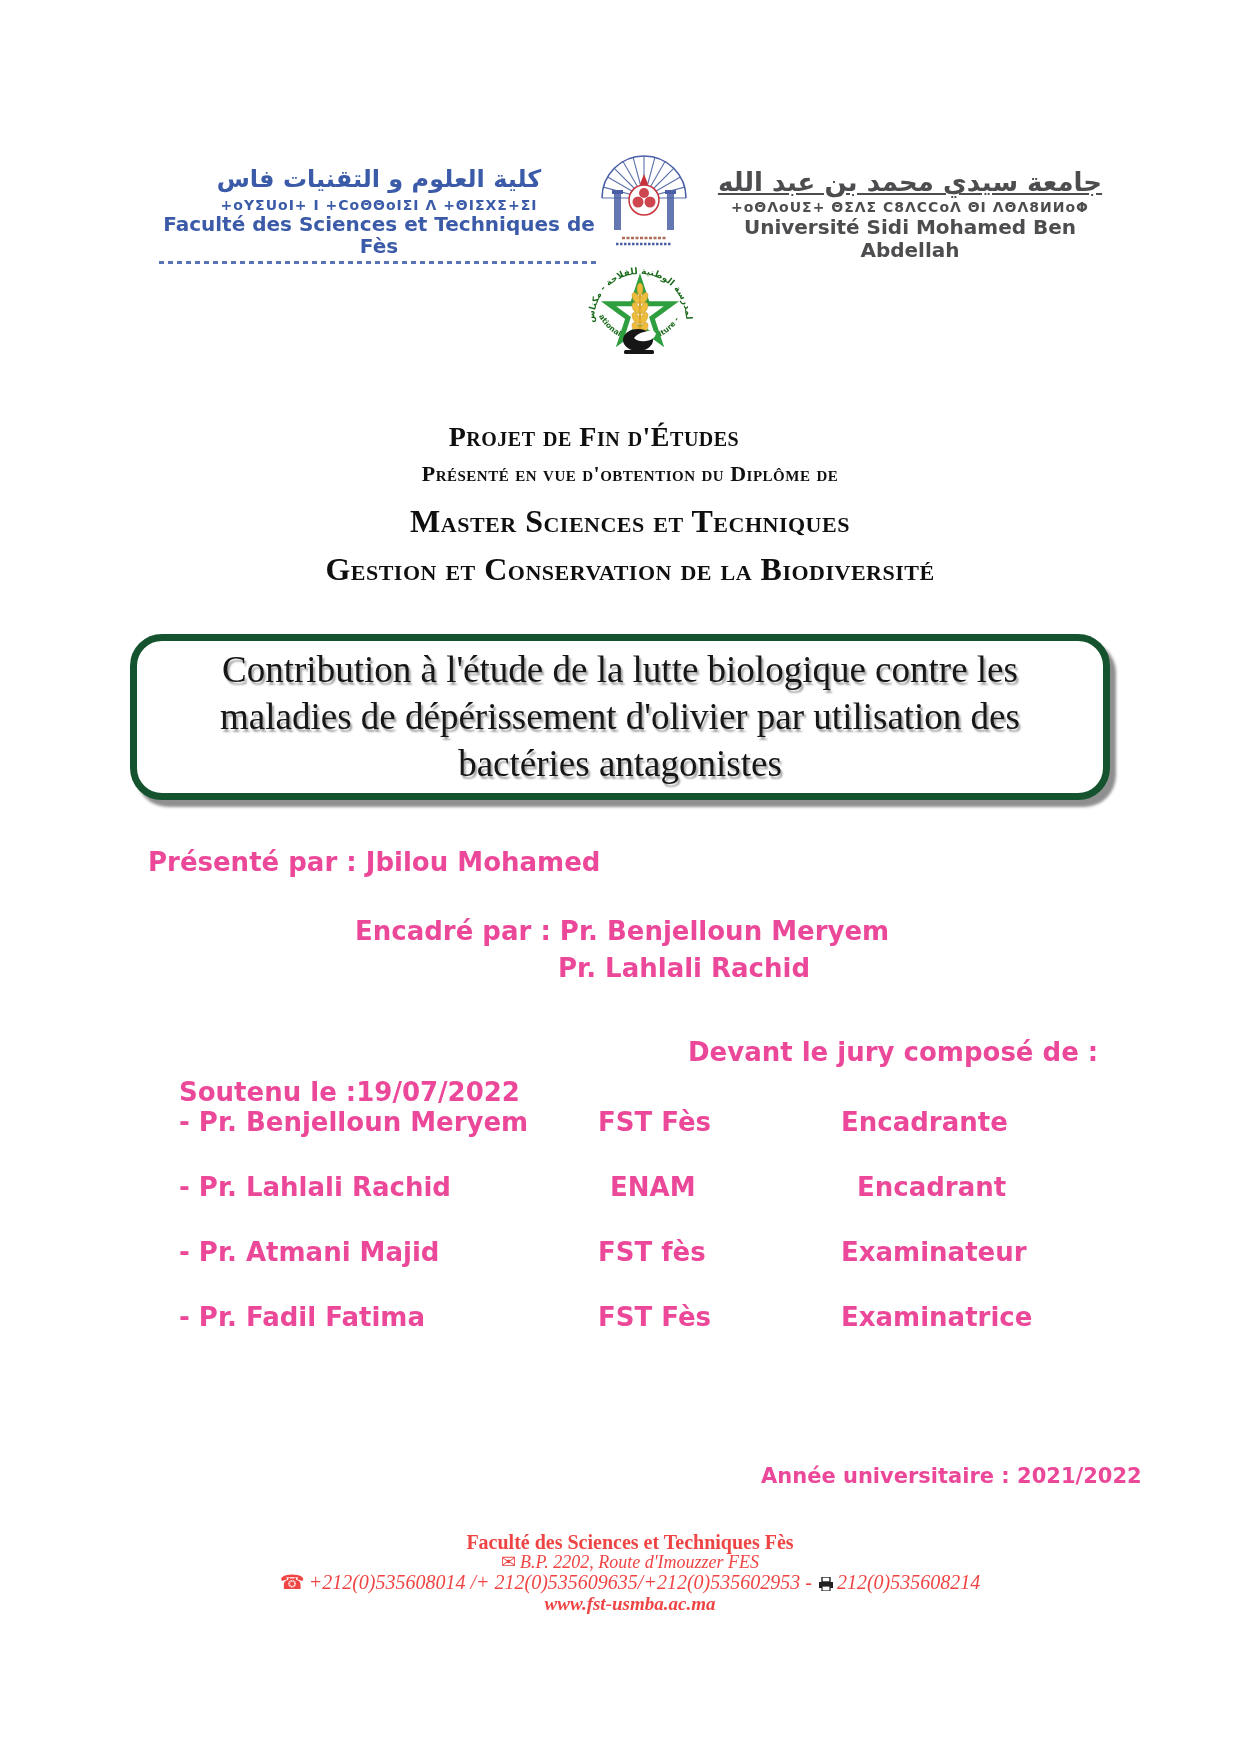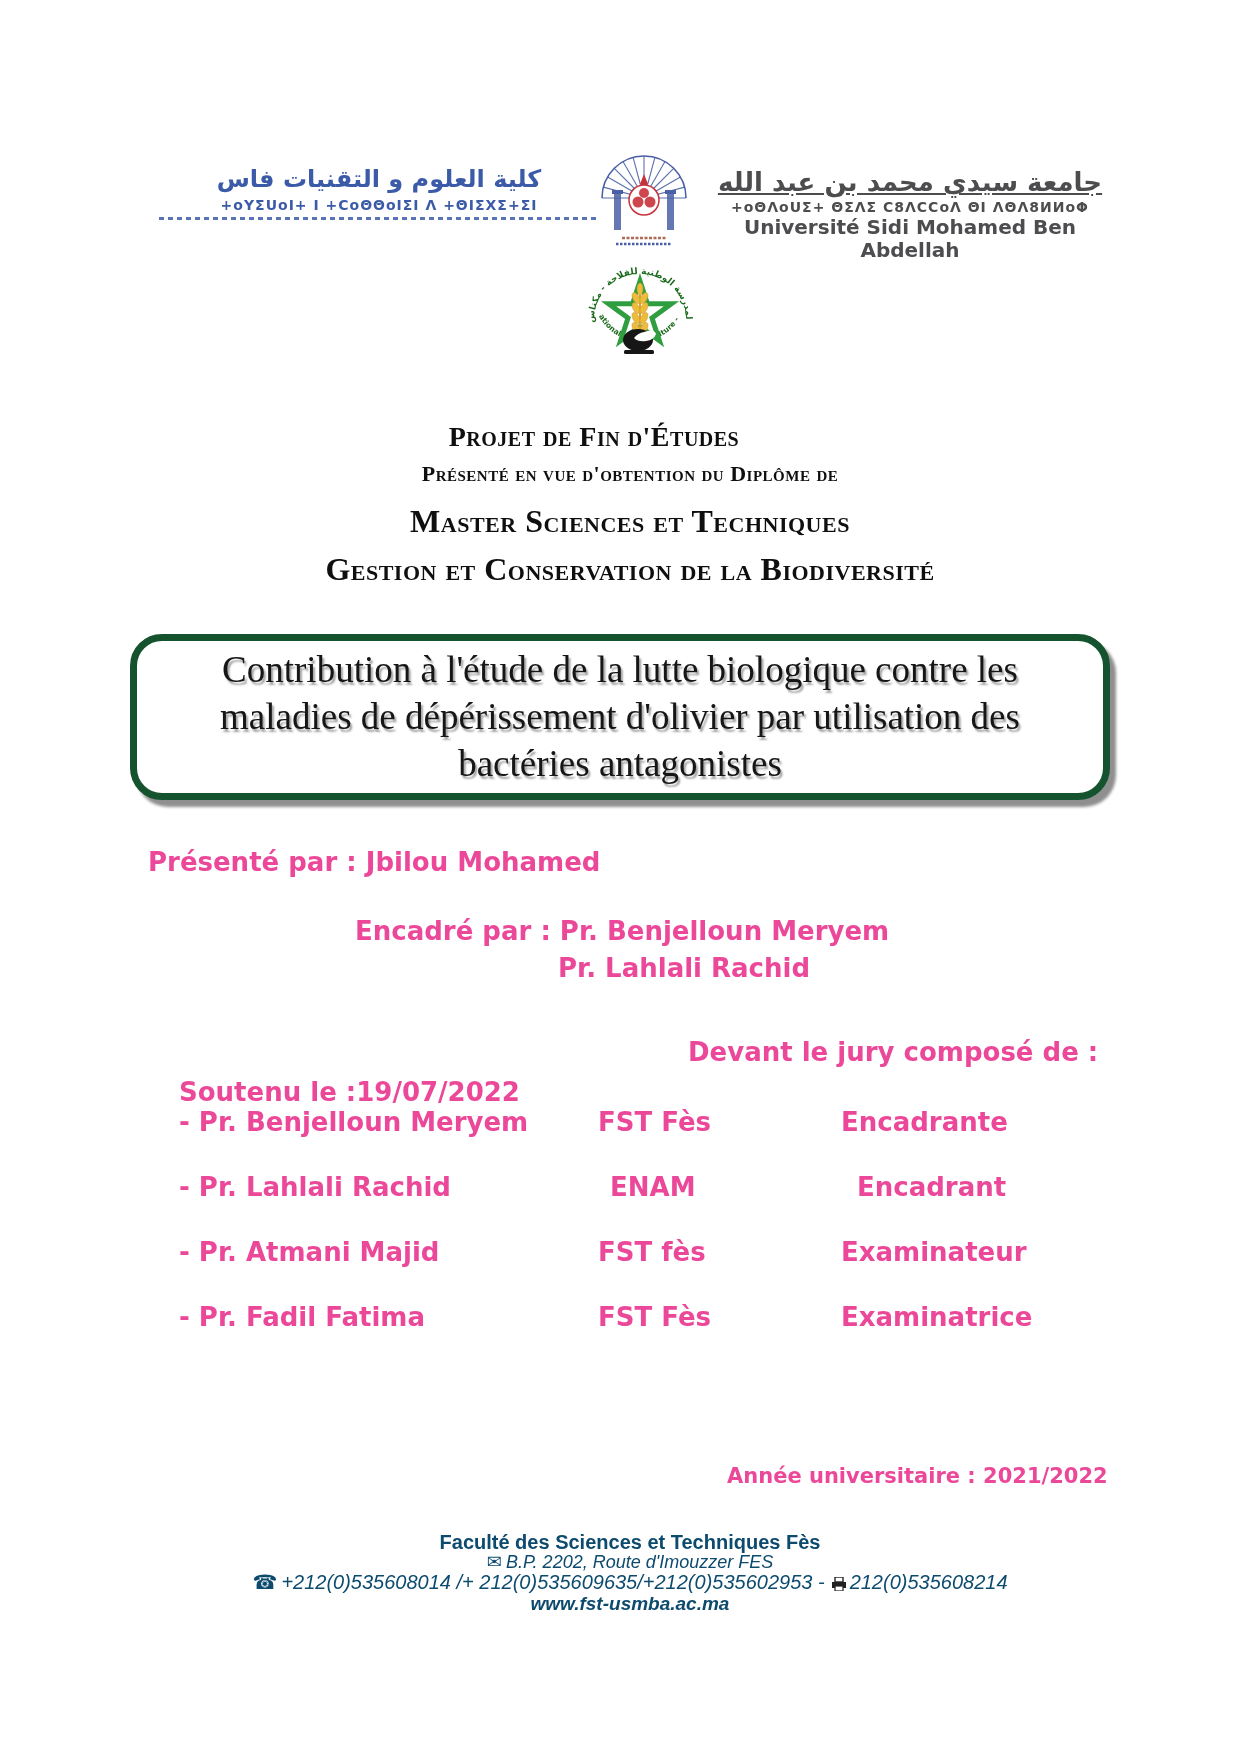--- a/index.html
+++ b/index.html
@@ -39,39 +39,40 @@
   .hand{font-family:"DejaVu Sans",sans-serif;font-weight:bold;color:#ec4899;font-size:26px;line-height:32px;white-space:nowrap;}
   .presented{left:148px;top:846px;}
   .encadre{left:355px;top:915px;}
   .supervisor2{left:558px;top:952px;}
   .soutenu{left:179px;top:1036px;margin-top:40px;}
   .devant{left:688px;top:1036px;}
   .jury-row{left:0;width:1241px;height:34px;}
   .jr1{top:1106px;} .jr2{top:1171px;} .jr3{top:1236px;} .jr4{top:1301px;}
   .col-name{left:179px;} .col-affil{left:598px;} .col-role{left:841px;}
   .jr2 .col-affil{left:610px;} .jr2 .col-role{left:857px;}
-  .annee{left:727px;top:1460px;font-size:21px;}
+  .annee{left:761px;top:1460px;font-size:21px;}
 
   
-  .footer{left:130px;top:1531px;width:1000px;text-align:center;font-family:Liberation Sans, sans-serif;color:#0c4a6e;}
+  .footer{left:130px;top:1531px;width:1000px;text-align:center;font-family:Liberation Serif, serif;color:#ef4444;}
   .f1{font-weight:bold;font-size:20px;line-height:22px;}
   .f2{font-style:italic;font-size:18px;line-height:19px;}
   .f3{font-style:italic;font-size:20px;line-height:21px;}
   .f4{font-weight:bold;font-style:italic;font-size:19px;line-height:21px;}
   .f-icon{font-style:normal;margin-right:4px;}
   .fax-svg{vertical-align:-2px;margin:0 3px 0 6px;}
 </style>
 </head>
 <body>
 
 <div>
 
   <div class="abs fst-block">
     <div class="fst-arabic">كلية العلوم و التقنيات فاس</div>
     <div class="fst-tifinagh">+oYΣUoI+ I +CoΘΘoIΣI Λ +ΘIΣXΣ+ΣI</div>
+    <div class="fst-french">Faculté des Sciences et Techniques de Fès</div>
     <div class="fst-dashes"></div>
   </div>
 
   <svg class="abs emblem" viewBox="0 0 88 106" xmlns="http://www.w3.org/2000/svg">
     <g stroke="#5b6fae" stroke-width="1.1">
       <line x1="44" y1="52" x2="86" y2="52"></line>
         <line x1="44" y1="52" x2="84.6" y2="41.1"></line>
       <line x1="44" y1="52" x2="80.4" y2="31"></line>
         <line x1="44" y1="52" x2="73.7" y2="22.3"></line>
       <line x1="44" y1="52" x2="65" y2="15.6"></line>

